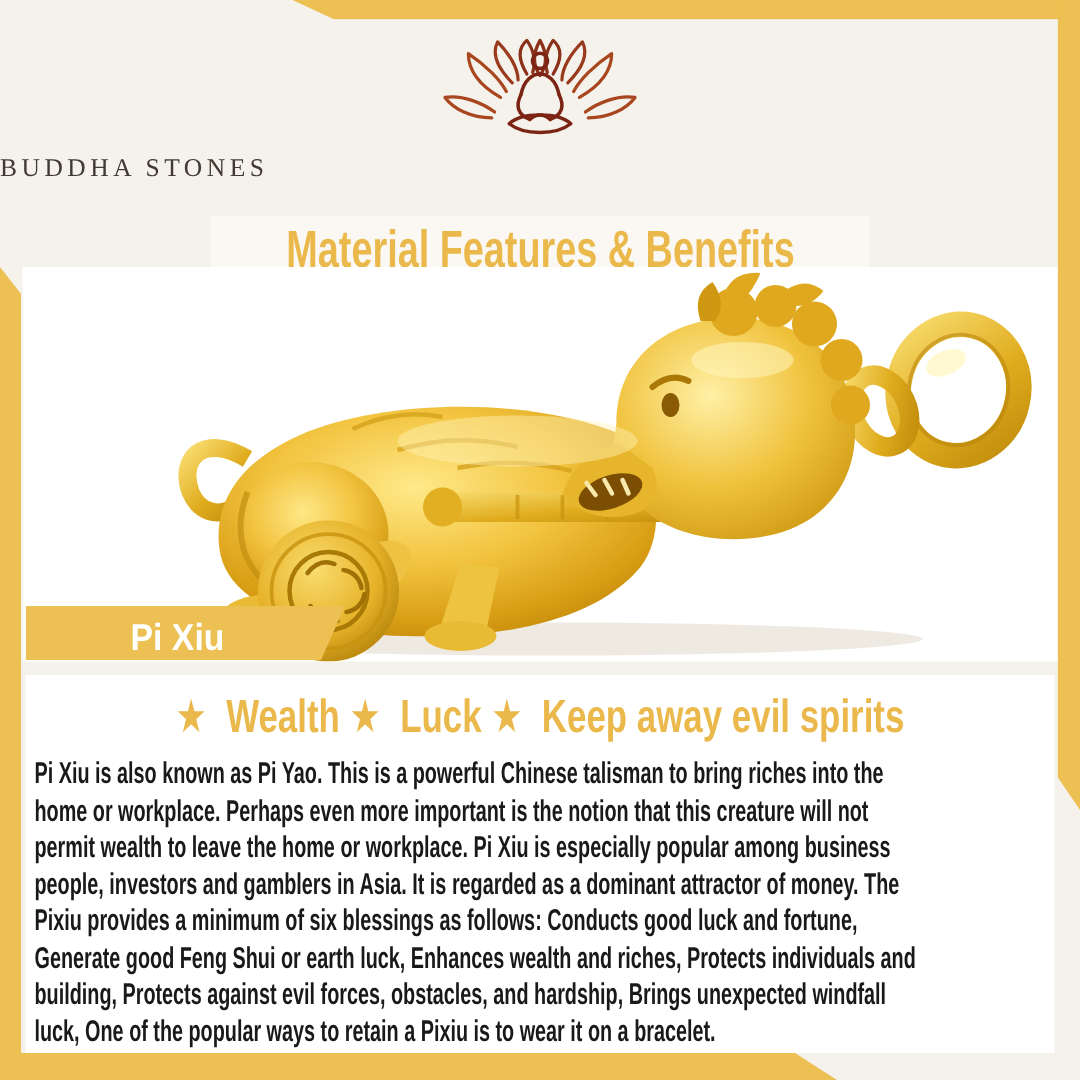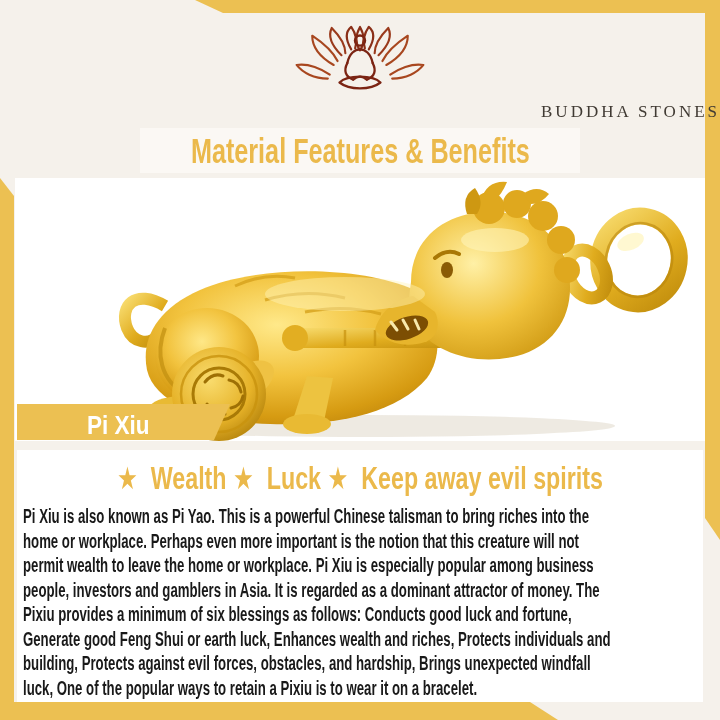--- a/index.html
+++ b/index.html
@@ -16,25 +16,25 @@
   .band-top{position:absolute;left:0;top:0;width:720px;height:13px;background:var(--gold);
     clip-path:polygon(195px 0,720px 0,720px 13px,223px 13px);}
   .strip-right{position:absolute;left:705px;top:0;width:15px;height:540px;background:var(--gold);
     clip-path:polygon(0 0,15px 0,15px 540px,0 518px);}
   .strip-left{position:absolute;left:0;top:178px;width:14px;height:542px;background:var(--gold);
     clip-path:polygon(0 0,14px 18px,14px 542px,0 542px);}
   .band-bottom{position:absolute;left:0;top:702px;width:558px;height:18px;background:var(--gold);
     clip-path:polygon(0 0,530px 0,558px 18px,0 18px);}
   
   .logo{position:absolute;left:275px;top:24px;width:170px;height:78px;}
-  .brand{position:absolute;left:0;top:102px;width:720px;text-align:right;
+  .brand{position:absolute;left:0;top:102px;width:720px;text-align:left;
     font-family:"Liberation Serif","DejaVu Serif",serif;font-size:17px;
     letter-spacing:3px;color:var(--brand-ink);}
   
-  .title-band{position:absolute;left:140px;top:128px;width:440px;height:45px;background:var(--band);
+  .title-band{position:absolute;left:140px;top:144px;width:440px;height:45px;background:var(--band);
     display:flex;align-items:center;justify-content:center;text-align:right;}
   .title-text{font-size:35px;font-weight:700;color:var(--gold-text);white-space:pre;
     transform:scaleX(.72);}
   
   .photo{position:absolute;left:15px;top:178px;width:690px;height:263px;background:#fff;}
   .pendant{width:100%;height:100%;display:block;}
   
   .pixiu-bar{position:absolute;left:17px;top:404px;width:213px;height:36px;background:var(--gold);
     clip-path:polygon(0 0,213px 0,197px 36px,0 36px);
     display:flex;align-items:flex-end;justify-content:center;}

